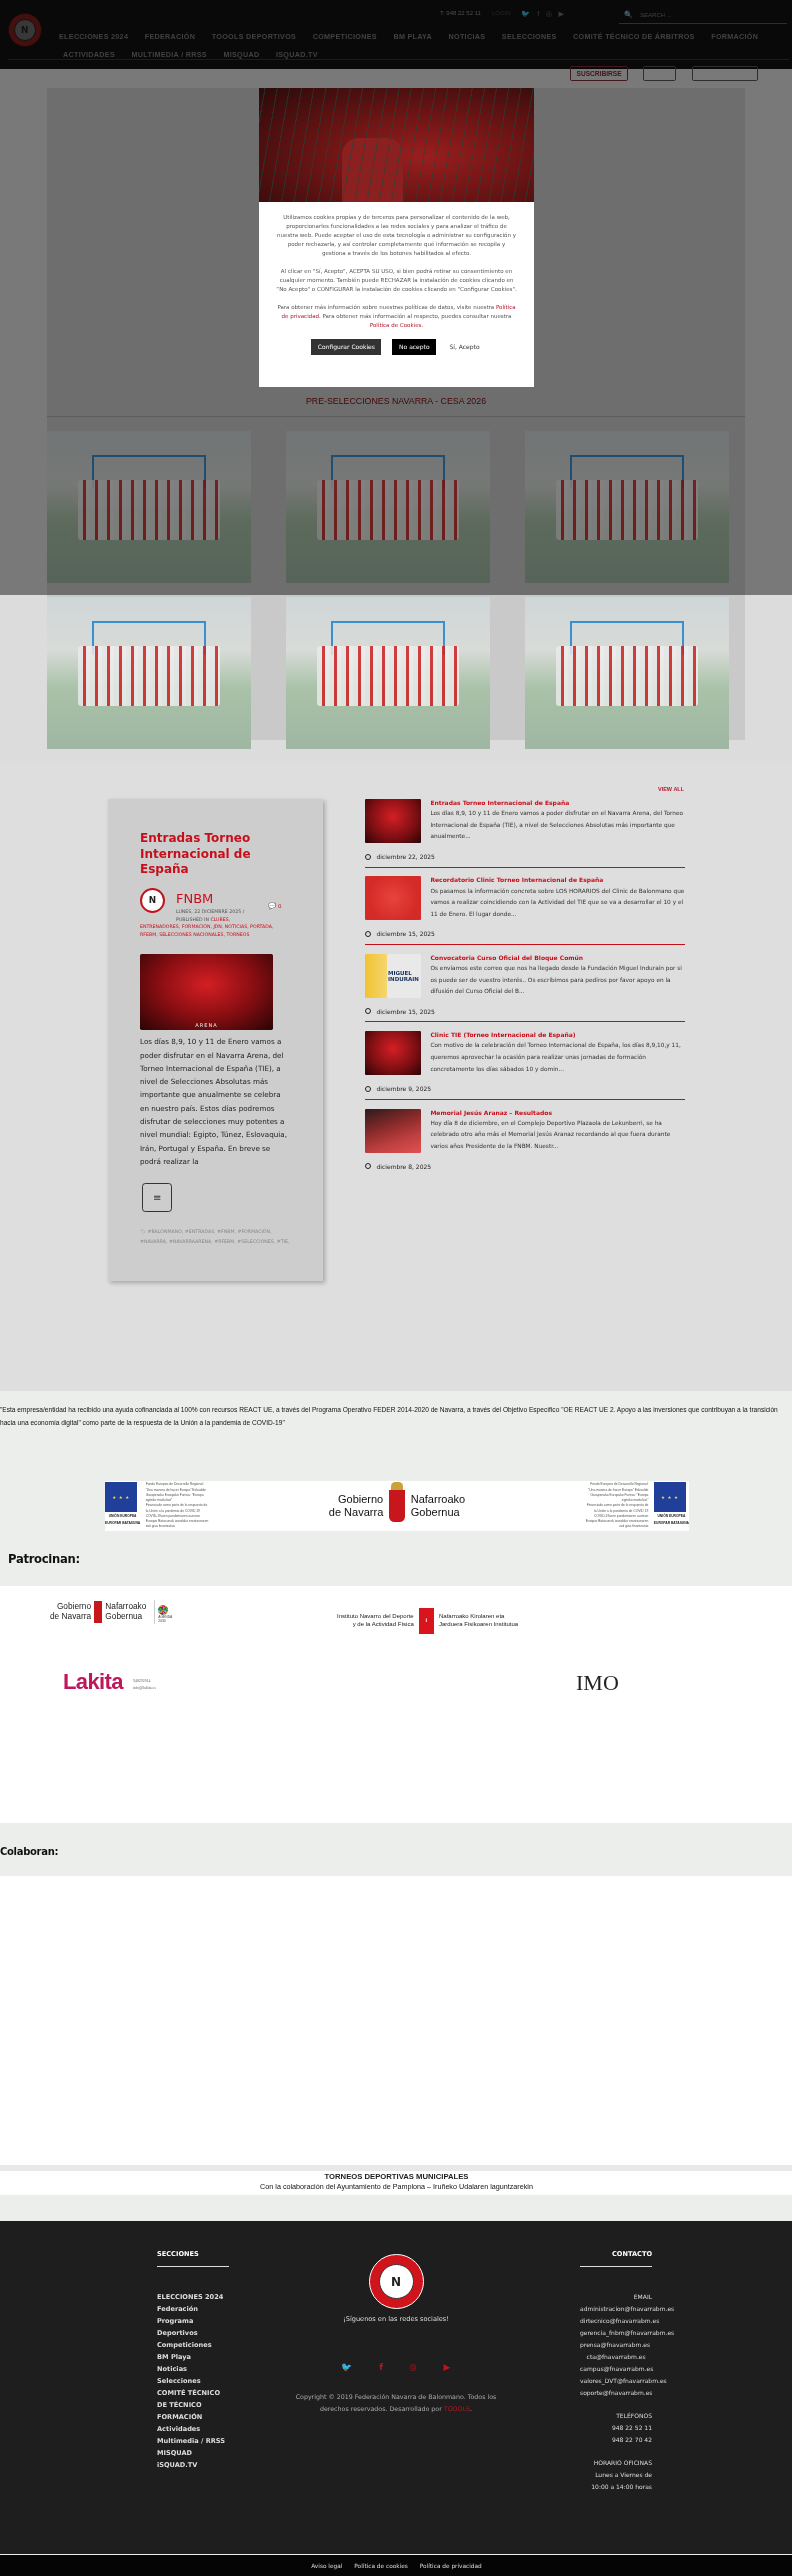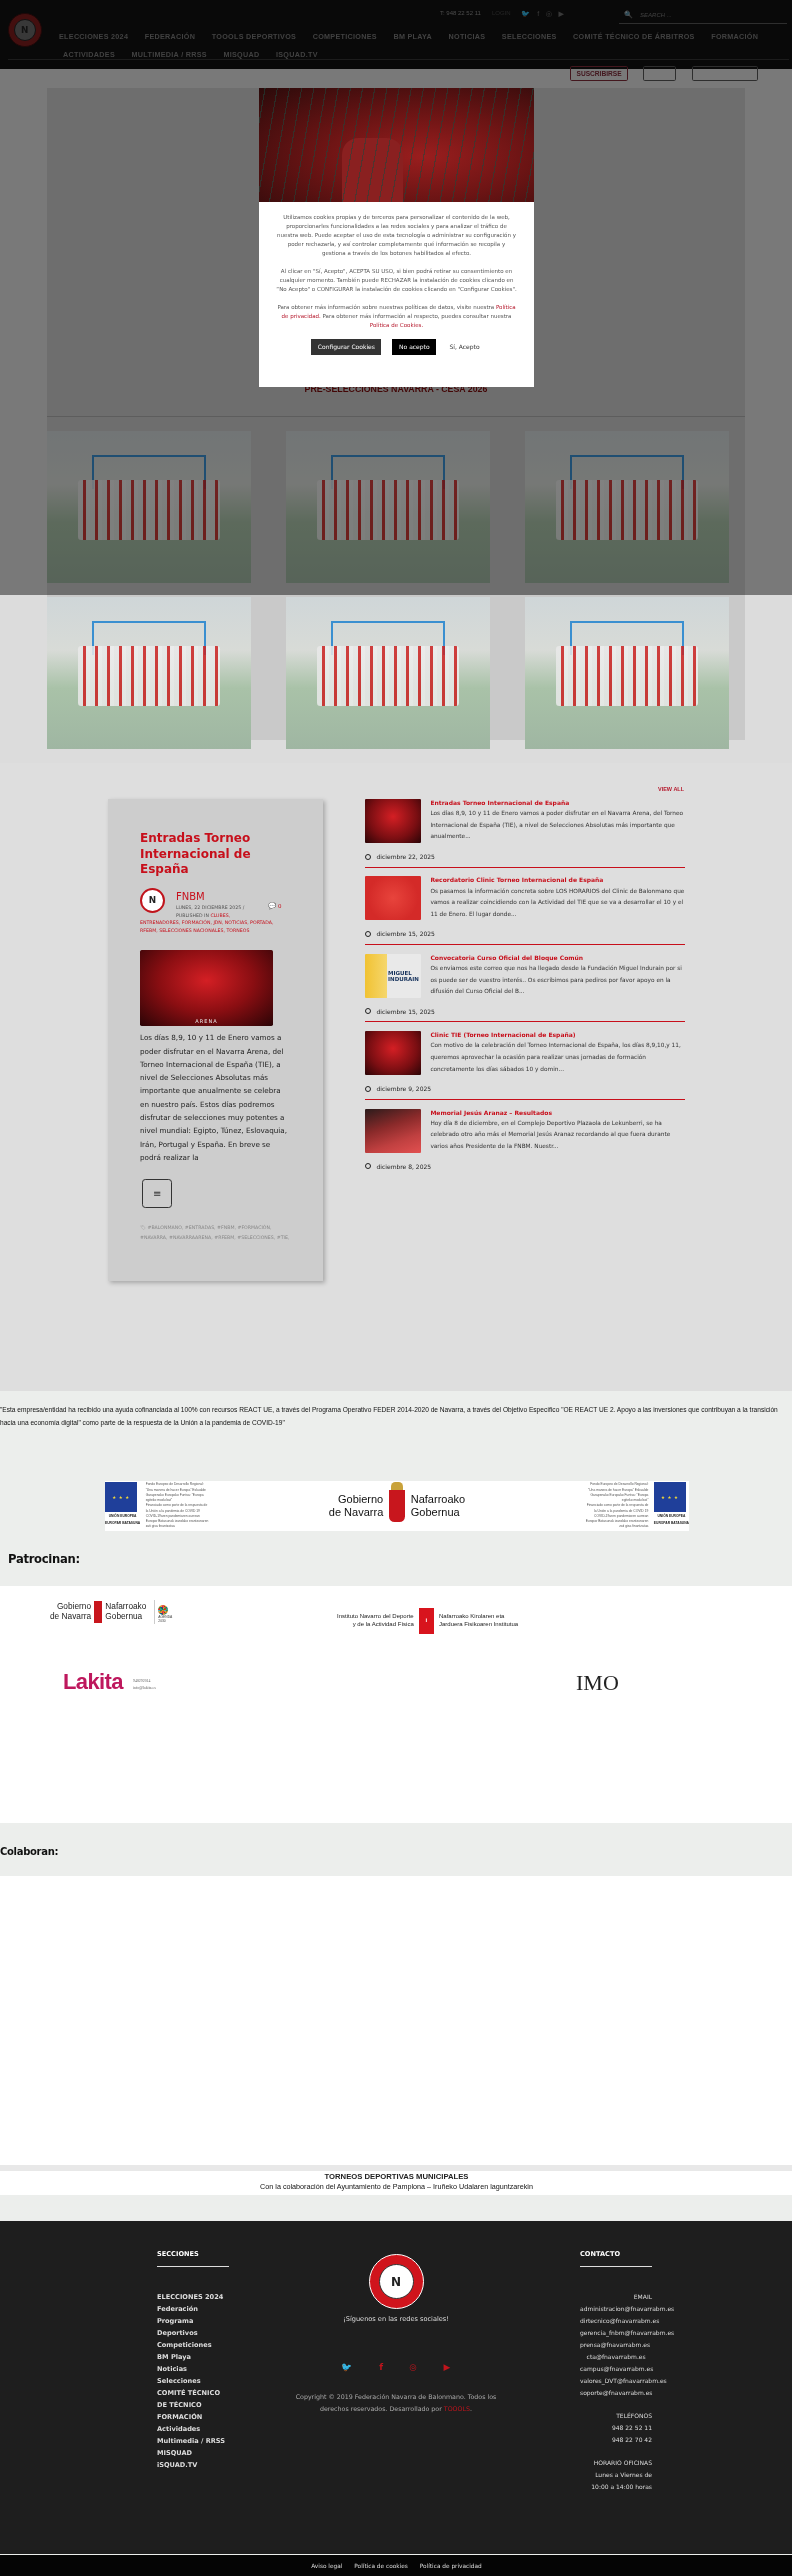--- a/index.html
+++ b/index.html
@@ -24,21 +24,21 @@
   .nav-line { position: absolute; top: 59px; left: 7.7px; width: 781px; height: 1.1px; background: #333; }
 
   
   .header-buttons { position: absolute; top: 66px; left: 570px; display: flex; gap: 15.4px; }
   .hbtn { height: 15.4px; border: 1.1px solid #555; border-radius: 1.7px; padding: 0 5.5px; font-family: "Liberation Sans", sans-serif; font-weight: bold; font-size: 6.6px; color: #666; display: flex; align-items: center; }
   .hbtn.red { border-color: #7a2a38; color: #7a2a38; }
 
   
   .gallery-section { position: absolute; top: 69px; left: 0; width: 793px; height: 694px; background: #dcdcdc; }
   .gallery-panel { position: absolute; top: 19px; left: 47px; width: 698px; height: 652px; background: #c9c9c9; }
-  .gallery-title { position: absolute; top: 296px; left: 0; width: 698px; text-align: center; font-family: "Liberation Sans", sans-serif; font-weight: bold; font-size: 8.8px; color: #7a0a0a; }
+  .gallery-title { position: absolute; top: 308px; left: 0; width: 698px; text-align: center; font-family: "Liberation Sans", sans-serif; font-weight: normal; font-size: 8.8px; color: #7a0a0a; }
   .gallery-rule { position: absolute; top: 328px; left: 0; width: 698px; height: 0.6px; background: #aaa; }
   .photo { position: absolute; width: 204px; height: 152px; background: linear-gradient(180deg, #cfd6d8 0%, #d8dbd7 35%, #a9c2a8 60%, #9fb6a2 100%); overflow: hidden; }
   .photo .team { position: absolute; left: 15%; top: 32%; width: 70%; height: 40%; background: repeating-linear-gradient(90deg, #e9e9e9 0 5.5px, #c22 5.5px 7.7px, #eee 7.7px 12px); border-radius: 3.3px; opacity: 0.85; }
   .photo .goal { position: absolute; left: 22%; top: 16%; width: 56%; height: 22%; border: 2.2px solid #3a8fd0; border-bottom: none; }
   .dim-overlay { position: absolute; top: 0; left: 0; width: 793px; height: 595px; background: rgba(0,0,0,0.45); }
 
   
   .modal { position: absolute; top: 88px; left: 259px; width: 275px; height: 299px; background: #fff; }
   .modal-img { width: 275px; height: 114px; background: radial-gradient(ellipse at 60% 60%, #9a1e1e 0%, #6b1414 45%, #2a0a0a 100%); position: relative; overflow: hidden; }
   .modal-img .tag { position: absolute; left: 83px; top: 50px; width: 61px; height: 83px; background: #8a2020; border-radius: 16.5px 16.5px 0 0; }
@@ -50,21 +50,21 @@
   .btn-config { background: #333; color: #fff; font-size: 6px; padding: 4.4px 6.6px; border: none; font-family: "DejaVu Sans", sans-serif; }
   .btn-no { background: #000; color: #fff; font-size: 6px; padding: 4.4px 6.6px; border: none; font-family: "DejaVu Sans", sans-serif; }
   .btn-yes { background: transparent; color: #333; font-size: 6px; padding: 4.4px 2.2px; border: none; font-family: "DejaVu Sans", sans-serif; }
 
   
   .news-section { position: absolute; top: 763px; left: 0; width: 793px; height: 628px; background: #dedede; }
   .featured { position: absolute; top: 36px; left: 108px; width: 215px; height: 482px; background: #cdcdcd; box-shadow: 1.7px 1.7px 4.4px rgba(0,0,0,0.25); padding: 32px 32px; }
   .featured h2 { font-family: "DejaVu Sans", sans-serif; font-weight: bold; color: #c70f1b; font-size: 12px; line-height: 1.3; margin-bottom: 10px; }
   .author-row { display: flex; gap: 11px; position: relative; }
   .author-avatar { width: 25px; height: 25px; border-radius: 50%; background: #fff; border: 2.2px solid #c0141c; display:flex; align-items:center; justify-content:center; font-weight:bold; font-size:8.8px; color:#222; flex-shrink: 0; }
-  .author-name { color: #c70f1b; font-size: 10px; margin-top: 3.3px; }
+  .author-name { color: #c70f1b; font-size: 13px; margin-top: 3.3px; }
   .meta { font-size: 4.7px; color: #555; margin-top: 2.2px; line-height: 1.6; }
   .meta .cats { color: #c70f1b; }
   .comments { position: absolute; left: 128px; top: 14.3px; font-size: 5.5px; color: #c70f1b; }
   .comments .ico { color: #333; font-size: 6.6px; }
   .cats-full { font-size: 4.7px; color: #c70f1b; line-height: 1.6; }
   .feat-img { width: 133px; height: 76px; margin-top: 15.4px; border-radius: 1.7px; background: radial-gradient(ellipse at 50% 40%, #d41f24 0%, #8a0e12 50%, #2a0406 100%); position: relative; }
   .feat-img .arena { position: absolute; bottom: 2.2px; width: 100%; text-align: center; color: #eee; font-size: 5px; letter-spacing: 1.1px; }
   .feat-text { font-size: 7.2px; color: #222; line-height: 1.85; margin-top: 5.5px; }
   .more-btn { width: 30px; height: 29px; border: 1.1px solid #333; border-radius: 3.3px; margin-top: 14.3px; margin-left: 2.2px; display: flex; align-items: center; justify-content: center; font-size: 10px; color: #333; }
   .tags { font-size: 4.7px; color: #888; line-height: 2.2; margin-top: 15.4px; }
@@ -126,21 +126,21 @@
   .f-links { margin-top: 24px; }
   .f-link { display: block; font-family: "DejaVu Sans", sans-serif; font-weight: bold; font-size: 6.6px; color: #ddd; line-height: 12px; }
   .f-center { position: absolute; left: 286px; top: 33px; width: 220px; text-align: center; }
   .f-logo { width: 55px; height: 55px; border-radius: 50%; background: #d0141c; border: 1.7px solid #fff; margin: 0 auto; display:flex; align-items:center; justify-content:center; }
   .f-logo-inner { width: 35px; height: 35px; border-radius: 50%; background: #fff; border: 1.1px solid #333; display:flex; align-items:center; justify-content:center; color:#222; font-weight:bold; font-size: 12px; }
   .f-follow { font-size: 6.6px; color: #ddd; margin-top: 6px; }
   .f-social { display: flex; justify-content: center; gap: 26.4px; margin-top: 39px; color: #c0141c; font-size: 8.8px; font-weight: bold; }
   .f-copy { font-size: 6.3px; color: #aaa; margin-top: 18.7px; line-height: 1.9; }
   .f-copy .red { color: #c0141c; }
   .f-col-right { position: absolute; left: 580px; top: 29px; width: 110px; }
-  .f-col-right .f-heading { width: 72px; }
+  .f-col-right .f-heading { width: 72px; text-align: right; }
   .f-contact { font-family: "DejaVu Sans", sans-serif; font-size: 6px; color: #ddd; line-height: 12px; margin-top: 24px; }
   .f-contact .r { width: 72px; text-align: right; display: block; }
   .f-contact .gap { height: 11px; }
   .bottom-bar { position: absolute; top: 2555px; left: 0; width: 793px; height: 21.5px; background: #050505; display: flex; justify-content: center; gap: 12px; align-items: center; }
   .bottom-bar a { font-family: "DejaVu Sans", sans-serif; font-size: 5.8px; color: #ddd; }
 </style>
 </head>
 <body>
 
 <div class="header">

